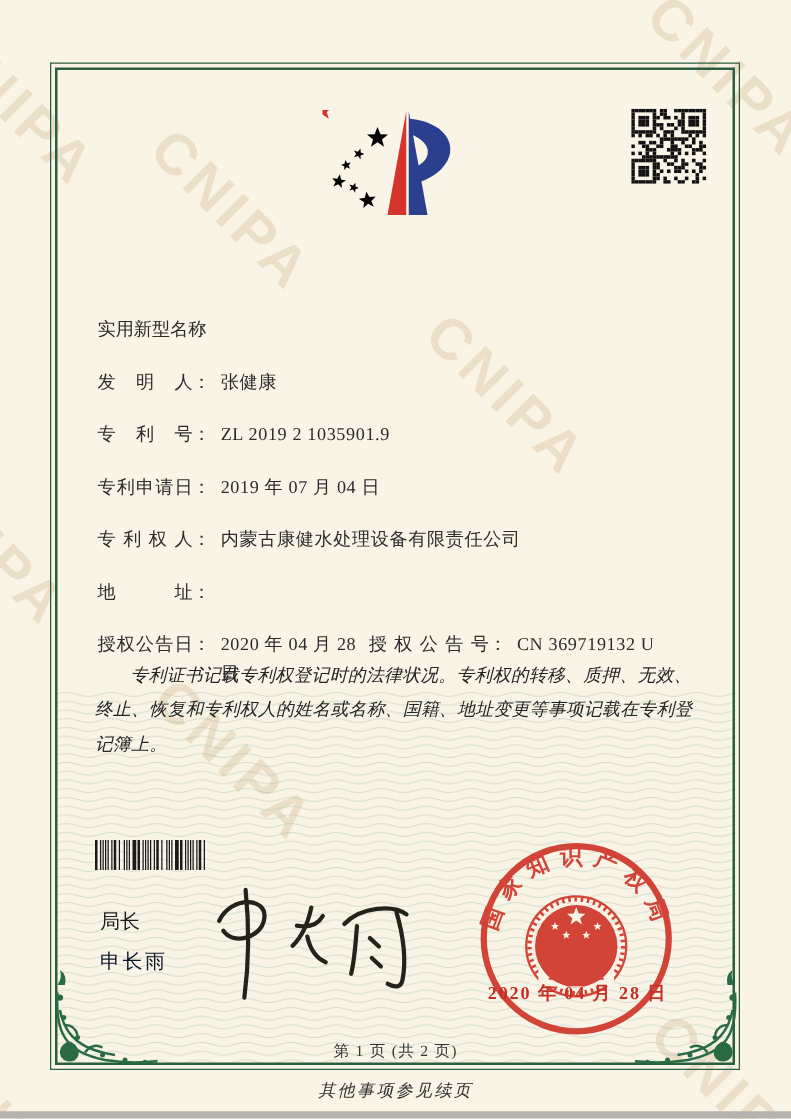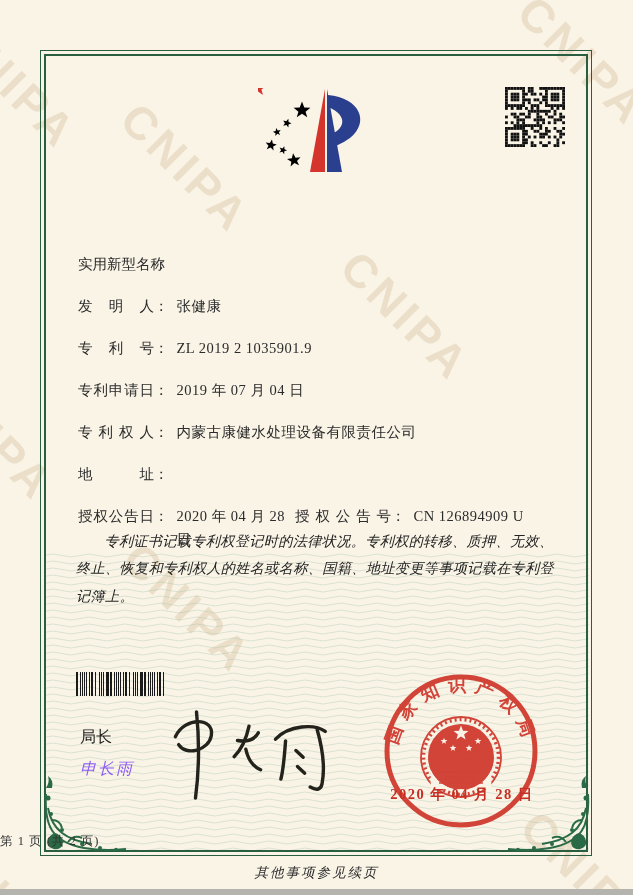--- a/index.html
+++ b/index.html
@@ -41,28 +41,28 @@
   .grant-group-2 .flabel { width:96px; }
   .body-text {
     position:absolute; left:76px; top:528px; width:484px;
     font-size:14.2px; line-height:1.92; font-style:italic; color:#232323;
     letter-spacing:0.3px;
   }
   .body-text p { text-indent:2em; }
   .barcode { position:absolute; left:76px; top:672px; width:176px; height:24px; display:flex; align-items:stretch; }
   .barcode .b { height:100%; }
   .signer { position:absolute; left:80px; top:727px; font-size:16px; color:#1d1d1d; }
-  .signer-name { position:absolute; left:80px; top:759px; font-size:16px; color:#8b5cf6; letter-spacing:2px;font-style:italic; }
+  .signer-name { position:absolute; left:80px; top:759px; font-size:16px; color:#0f172a; letter-spacing:2px; }
   .signature { position:absolute; left:158px; top:700px; }
   .seal { position:absolute; left:381px; top:671px; opacity:0.92; }
   .seal-date {
     position:absolute; left:388px; top:785px; width:148px; text-align:center;
     font-size:14.5px; color:#c62f24; letter-spacing:1.5px; font-weight:bold;
   }
-  .page-info { position:absolute; left:0; right:0; top:833px; font-size:12.5px; color:#333; letter-spacing:1px; }
+  .page-info { position:absolute; left:0; right:0; top:833px; text-align:center; font-size:12.5px; color:#333; letter-spacing:1px; }
   .footer-note {
     position:absolute; left:0; right:0; top:864px; text-align:center;
     font-size:13.5px; font-style:italic; color:#2e2e2e; letter-spacing:2px;
   }
   .bottom-strip { position:absolute; left:0; bottom:0; width:100%; height:6px; background:#b5b3ae; }
   .waves { position:absolute; left:44px; top:552px; pointer-events:none; }
   .corner { position:absolute; pointer-events:none; }
   .corner-left { left:42px; top:764px; }
   .corner-right { left:506px; top:764px; transform:scaleX(-1); }
 </style>
@@ -457,21 +457,21 @@
       </div>
       <div class="grant-group-2">
         <span class="flabel" id="grant-no-label">
             <span>授</span>
             <span>权</span>
             <span>公</span>
             <span>告</span>
             <span>号</span>
           </span>
         <span class="fcolon">：</span>
-        <span class="fvalue">CN 126894909 U</span>
+        <span class="fvalue">CN 369719132 U</span>
       </div>
     </div>
   </div>
 
   <div class="body-text" id="body-text">
       <p>专利证书记载专利权登记时的法律状况。专利权的转移、质押、无效、终止、恢复和专利权人的姓名或名称、国籍、地址变更等事项记载在专利登记簿上。</p>
     </div>
 
   <div class="barcode" id="barcode">
       <div class="b" style="width: 2px; background: rgb(26, 26, 26);"></div>

